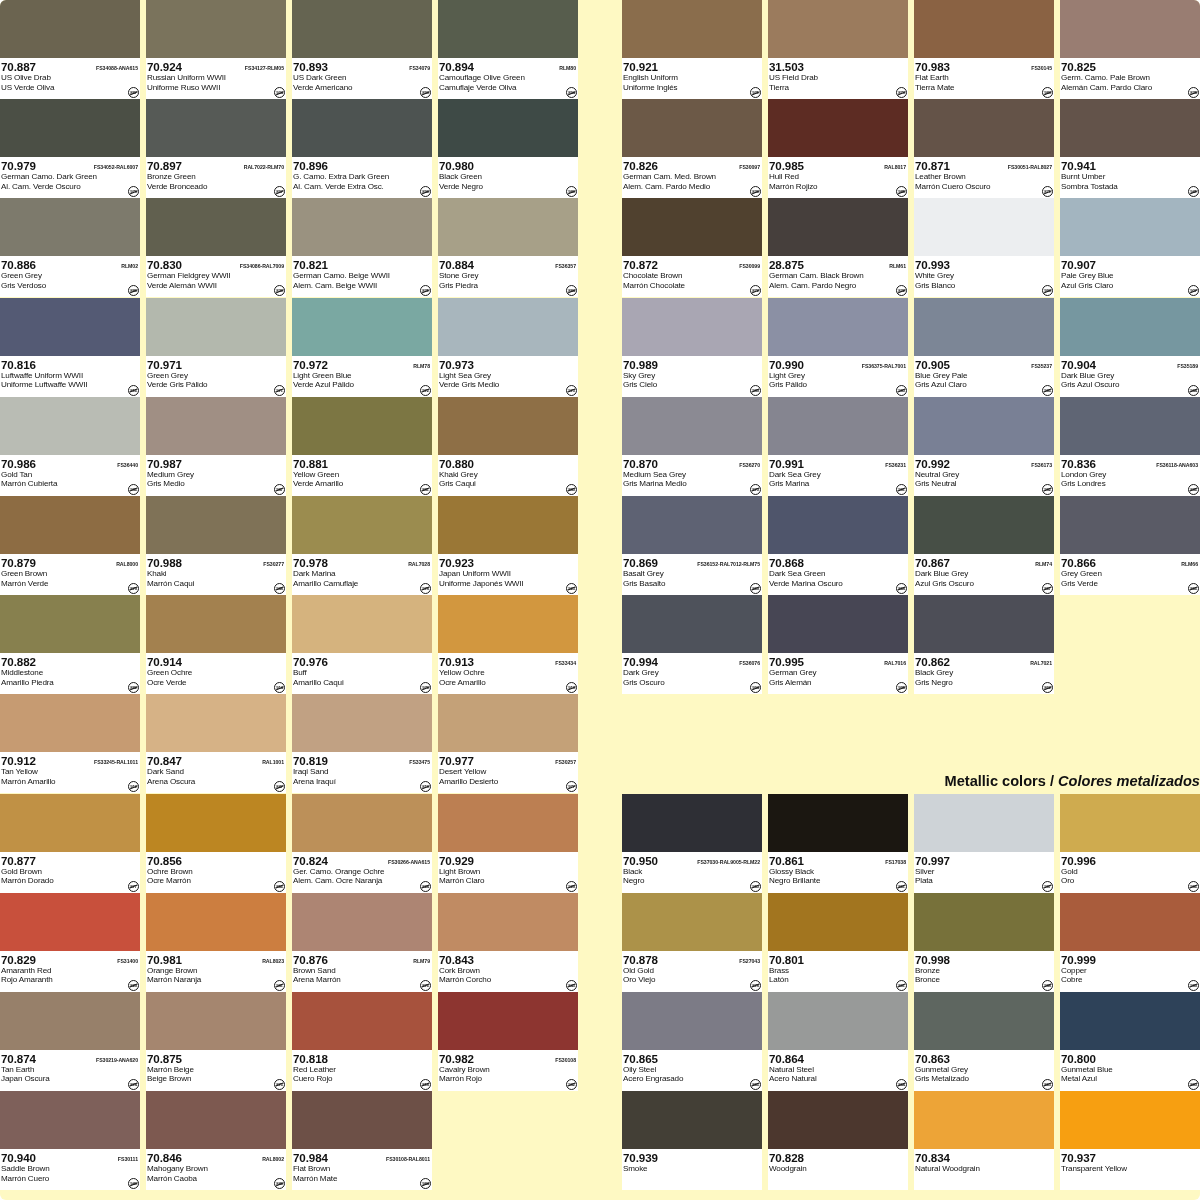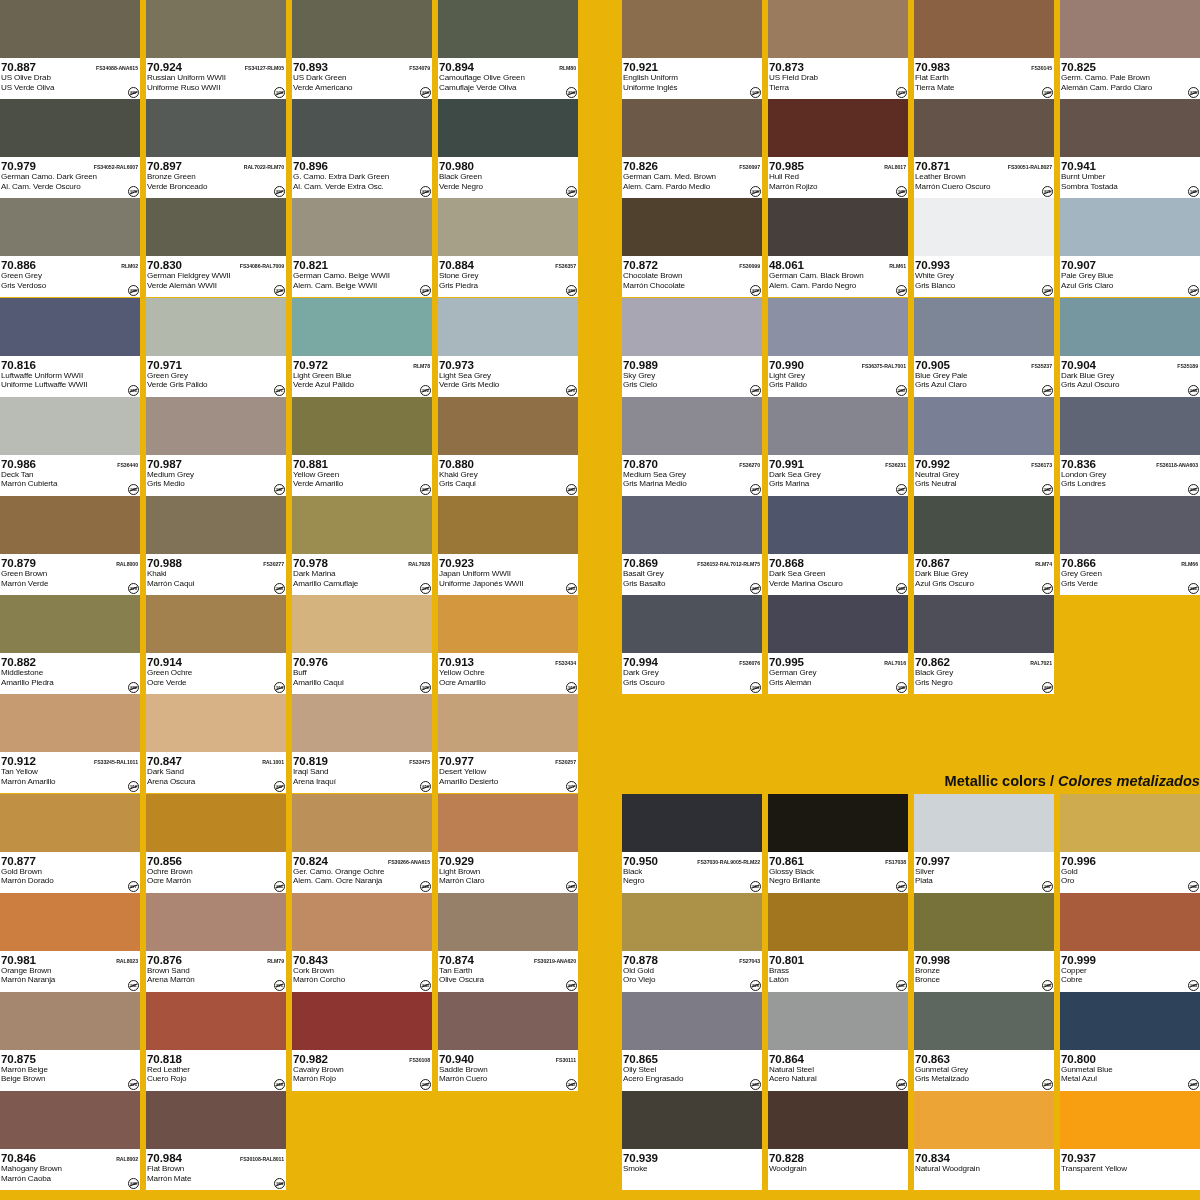--- a/index.html
+++ b/index.html
@@ -4,22 +4,23 @@
 <style>
   * { box-sizing: border-box; margin:0; padding:0; }
   html,body { width:1200px; height:1200px; background:#ffffff; }
   body {
     font-family: "Liberation Sans", sans-serif;
     -webkit-font-smoothing: antialiased;
   }
   #sheet {
     position:relative;
     width:1200px; height:1200px;
-    background:#eab308;
+    background:#fef9c3;
     overflow:hidden;
+    border-radius:6px;
   }
   .half {
     position:absolute;
     top:0;
     width:578px;
   }
   #left-half  { left:0px; }
   #right-half { left:622px; }
 
   .grid {
@@ -315,21 +316,21 @@
             <div class="capicon">973</div>
           </div>
         </div>
         <div class="cell">
           <div class="swatch" style="background:#b9bcb4"></div>
           <div class="info">
             <div class="coderow">
               <span class="code">70.986</span>
               <span class="ref">FS36440</span>
             </div>
-            <div class="nm-en">Deck Tan</div>
+            <div class="nm-en">Gold Tan</div>
             <div class="nm-es">Marrón Cubierta</div>
             <div class="capicon">986</div>
           </div>
         </div>
         <div class="cell">
           <div class="swatch" style="background:#a08f84"></div>
           <div class="info">
             <div class="coderow">
               <span class="code">70.987</span>
               <span class="ref"></span>
@@ -549,20 +550,32 @@
             <div class="coderow">
               <span class="code">70.929</span>
               <span class="ref"></span>
             </div>
             <div class="nm-en">Light Brown</div>
             <div class="nm-es">Marrón Claro</div>
             <div class="capicon">929</div>
           </div>
         </div>
         <div class="cell">
+          <div class="swatch" style="background:#c8503c"></div>
+          <div class="info">
+            <div class="coderow">
+              <span class="code">70.829</span>
+              <span class="ref">FS31400</span>
+            </div>
+            <div class="nm-en">Amaranth Red</div>
+            <div class="nm-es">Rojo Amaranth</div>
+            <div class="capicon">829</div>
+          </div>
+        </div>
+        <div class="cell">
           <div class="swatch" style="background:#cc7e40"></div>
           <div class="info">
             <div class="coderow">
               <span class="code">70.981</span>
               <span class="ref">RAL8023</span>
             </div>
             <div class="nm-en">Orange Brown</div>
             <div class="nm-es">Marrón Naranja</div>
             <div class="capicon">981</div>
           </div>
@@ -592,21 +605,21 @@
           </div>
         </div>
         <div class="cell">
           <div class="swatch" style="background:#97806a"></div>
           <div class="info">
             <div class="coderow">
               <span class="code">70.874</span>
               <span class="ref">FS30219-ANA620</span>
             </div>
             <div class="nm-en">Tan Earth</div>
-            <div class="nm-es">Olive Oscura</div>
+            <div class="nm-es">Japan Oscura</div>
             <div class="capicon">874</div>
           </div>
         </div>
         <div class="cell">
           <div class="swatch" style="background:#a5866f"></div>
           <div class="info">
             <div class="coderow">
               <span class="code">70.875</span>
               <span class="ref"></span>
             </div>
@@ -689,21 +702,21 @@
             </div>
             <div class="nm-en">English Uniform</div>
             <div class="nm-es">Uniforme Inglés</div>
             <div class="capicon">921</div>
           </div>
         </div>
         <div class="cell">
           <div class="swatch" style="background:#9b7b5d"></div>
           <div class="info">
             <div class="coderow">
-              <span class="code">70.873</span>
+              <span class="code">31.503</span>
               <span class="ref"></span>
             </div>
             <div class="nm-en">US Field Drab</div>
             <div class="nm-es">Tierra</div>
             <div class="capicon">873</div>
           </div>
         </div>
         <div class="cell">
           <div class="swatch" style="background:#8a6243"></div>
           <div class="info">
@@ -785,21 +798,21 @@
             </div>
             <div class="nm-en">Chocolate Brown</div>
             <div class="nm-es">Marrón Chocolate</div>
             <div class="capicon">872</div>
           </div>
         </div>
         <div class="cell">
           <div class="swatch" style="background:#463f3c"></div>
           <div class="info">
             <div class="coderow">
-              <span class="code">48.061</span>
+              <span class="code">28.875</span>
               <span class="ref">RLM61</span>
             </div>
             <div class="nm-en">German Cam. Black Brown</div>
             <div class="nm-es">Alem. Cam. Pardo Negro</div>
             <div class="capicon">822</div>
           </div>
         </div>
         <div class="cell">
           <div class="swatch" style="background:#eceef0"></div>
           <div class="info">

